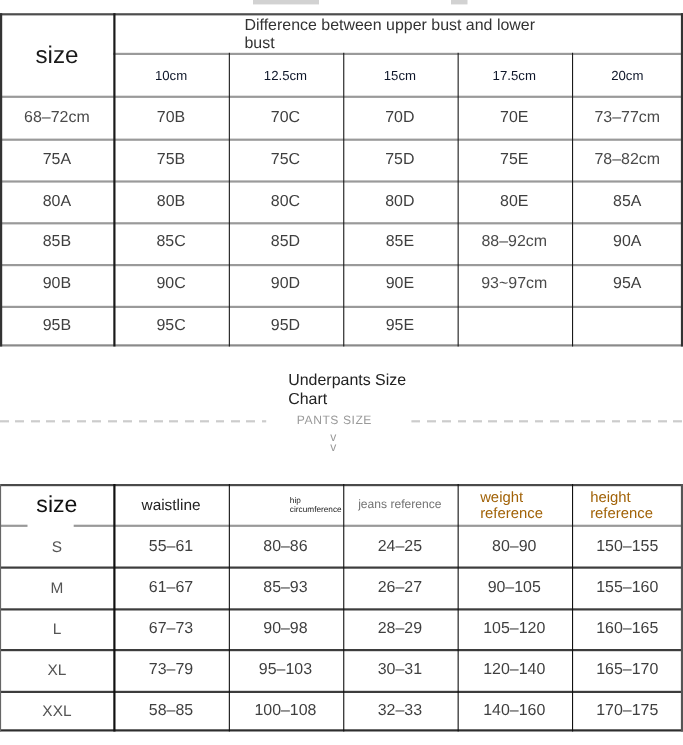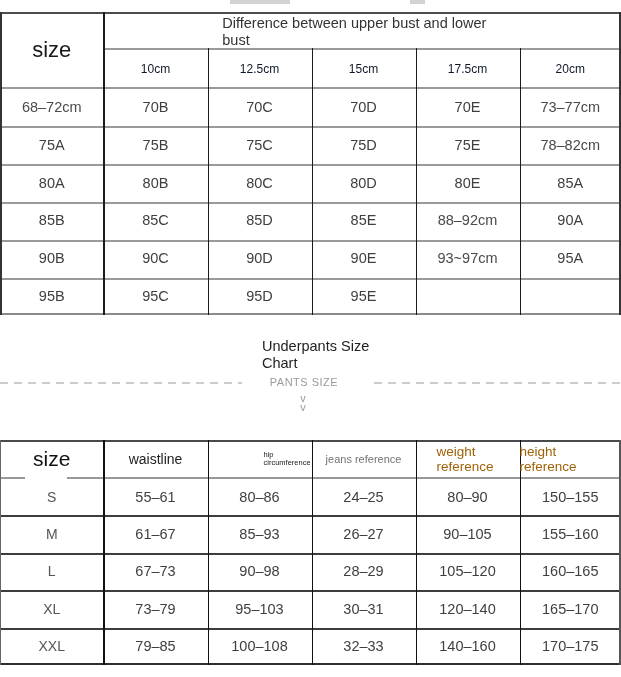--- a/index.html
+++ b/index.html
@@ -23,21 +23,21 @@
   .col-header{font-size:12px;color:#0f172a;}
   .p-size-h{font-size:21px;color:#111;}
   .p-waist-h{font-size:14px;color:#222;}
   .p-hip-h{font-size:7.5px;line-height:8px;color:#222;justify-content:flex-end;
       padding-left:31px;white-space:normal;}
   .p-hip-h span{display:block;width:48px;}
   .p-jeans-h{font-size:11px;color:#737373;}
   .p-weight-h,.p-height-h{font-size:13.5px;line-height:15px;color:#a16207;
       justify-content:flex-start;white-space:normal;}
   .p-weight-h{padding-left:21px;}
-  .p-height-h{}
+  .p-height-h{padding-left:17px;}
   .p-weight-h span,.p-height-h span{display:block;width:64px;}
   .row-label{color:#4a4a4a;}
   .p-row-label{font-size:14px;color:#555;}
 
   
   .mid-title{position:absolute;left:262px;top:338px;width:130px;
       font-size:14.5px;line-height:16.5px;color:#222;}
   .dash{position:absolute;top:382px;height:2px;
       background:repeating-linear-gradient(90deg,#cccccc 0 8px,transparent 8px 14px);}
   .pants-size-label{position:absolute;left:254px;top:376px;width:100px;
@@ -178,19 +178,19 @@
       <div class="cell ">28–29</div>
       <div class="cell ">105–120</div>
       <div class="cell ">160–165</div>
       <div class="cell p-row-label">XL</div>
       <div class="cell ">73–79</div>
       <div class="cell ">95–103</div>
       <div class="cell ">30–31</div>
       <div class="cell ">120–140</div>
       <div class="cell ">165–170</div>
       <div class="cell p-row-label">XXL</div>
-      <div class="cell ">79–85</div>
+      <div class="cell ">58–85</div>
       <div class="cell ">100–108</div>
       <div class="cell ">32–33</div>
       <div class="cell ">140–160</div>
       <div class="cell ">170–175</div>
     </div>
 </div>
 
 </body></html>

